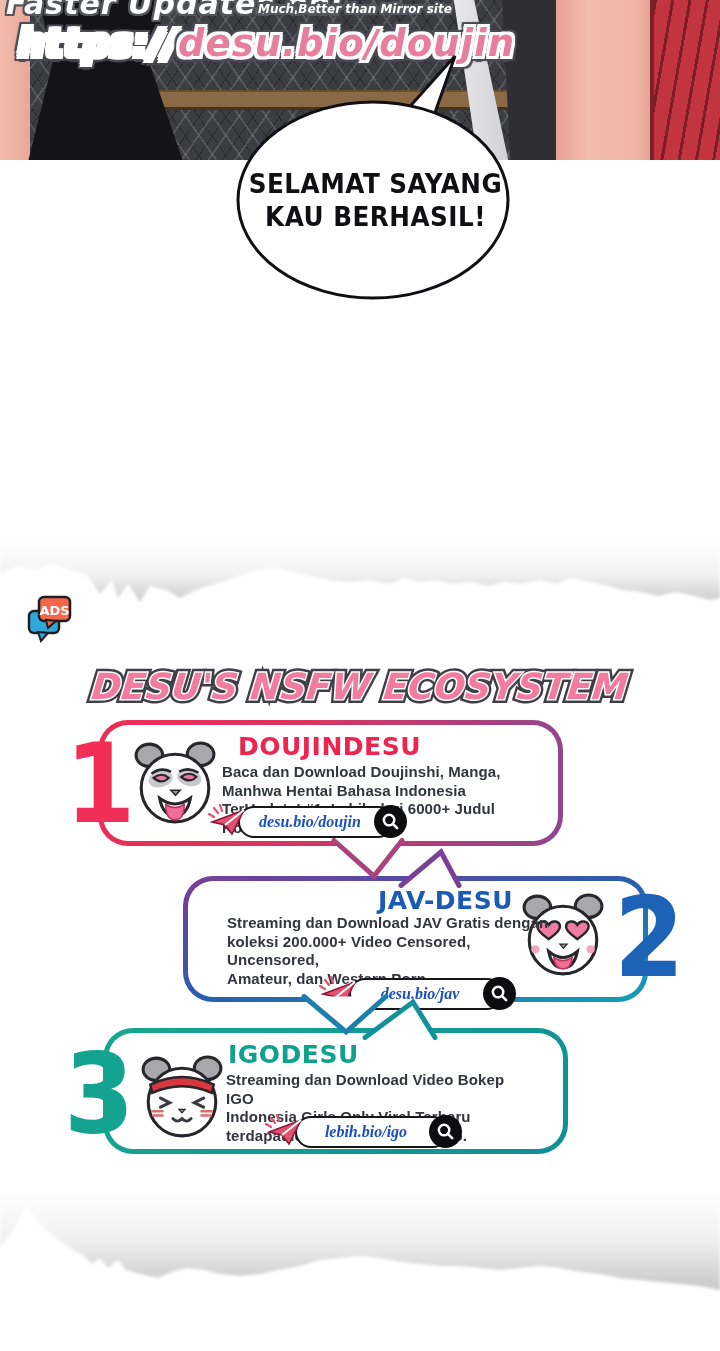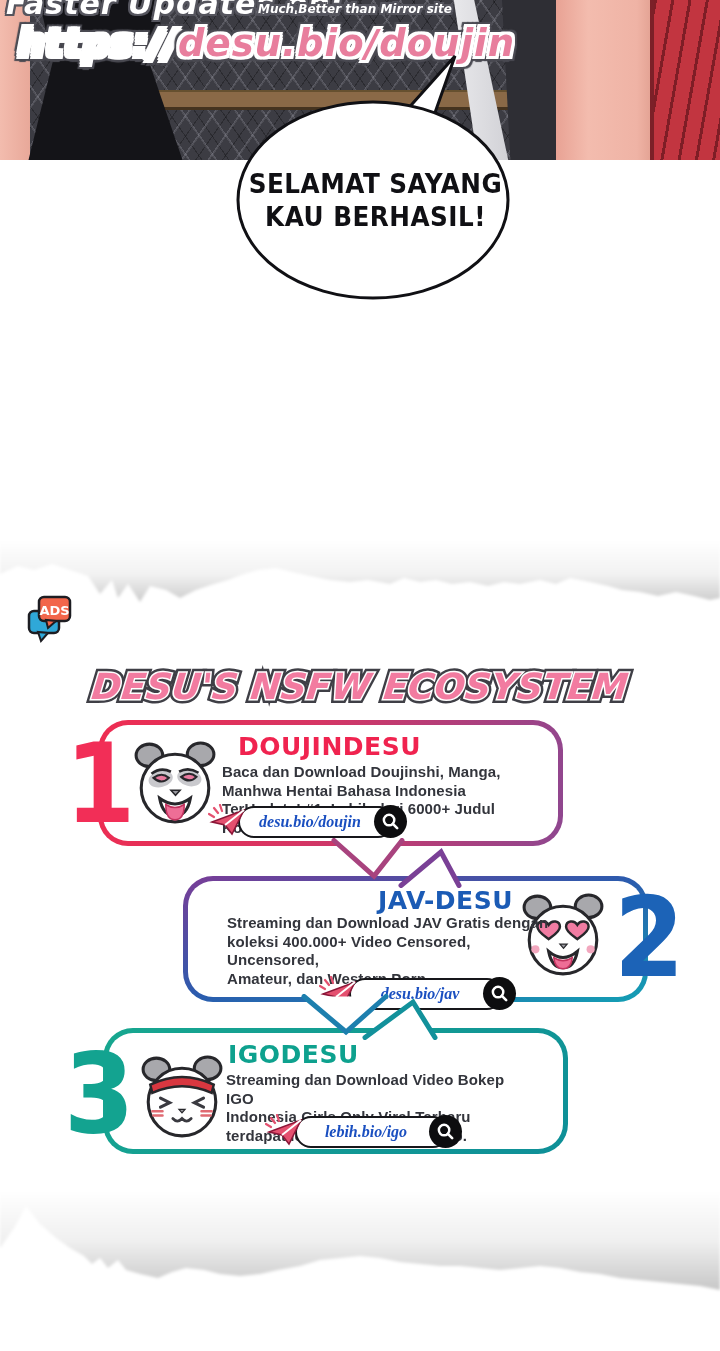--- a/index.html
+++ b/index.html
@@ -218,21 +218,21 @@
       <circle cx="13" cy="56" r="4" fill="#f2a7be"></circle>
         <circle cx="67" cy="56" r="4" fill="#f2a7be"></circle>
       <path d="M37,51 h7 l-3.5,4 z" fill="#9a9aa0" stroke="#27272b" stroke-width="1.2"></path>
       <path d="M26,58 q14,12 28,0 q-3,16 -14,16 q-11,0 -14,-16 z" fill="#fff" stroke="#27272b" stroke-width="3"></path>
       <path d="M31,64 q9,6 18,0 q-1,11 -9,11 q-8,0 -9,-11 z" fill="#ee6e96" stroke="#c2325e" stroke-width="1.5"></path>
     </svg>
 
     <div class="card-title" style="right:135px;top:10px;color:#1b5bb5;">JAV-DESU</div>
     <div class="card-body" style="left:14px;top:38px;width:330px;margin-left:30px;">
       <span>Streaming dan Download JAV Gratis dengan</span>
-      <span>koleksi 400.000+ Video Censored, Uncensored,</span>
+      <span>koleksi 200.000+ Video Censored, Uncensored,</span>
       <span>Amateur, dan Western Porn.</span>
     </div>
 
     <div class="pill" style="left:166px;top:86px;width:150px;margin-top:16px;">
       <svg class="plane" viewBox="0 0 38 34">
         <path d="M4,18 L36,6 L24,30 L17,21 Z" fill="#e4506f" stroke="#8c1638" stroke-width="1.5"></path>
         <path d="M17,21 L36,6" stroke="#fff" stroke-width="2" fill="none"></path>
         <path d="M6,4 l4,5 M1,10 l5,3 M12,1 l2,6" stroke="#e4506f" stroke-width="2.2" fill="none" stroke-linecap="round"></path>
       </svg>
       <span class="pill-text">desu.bio/jav</span>

